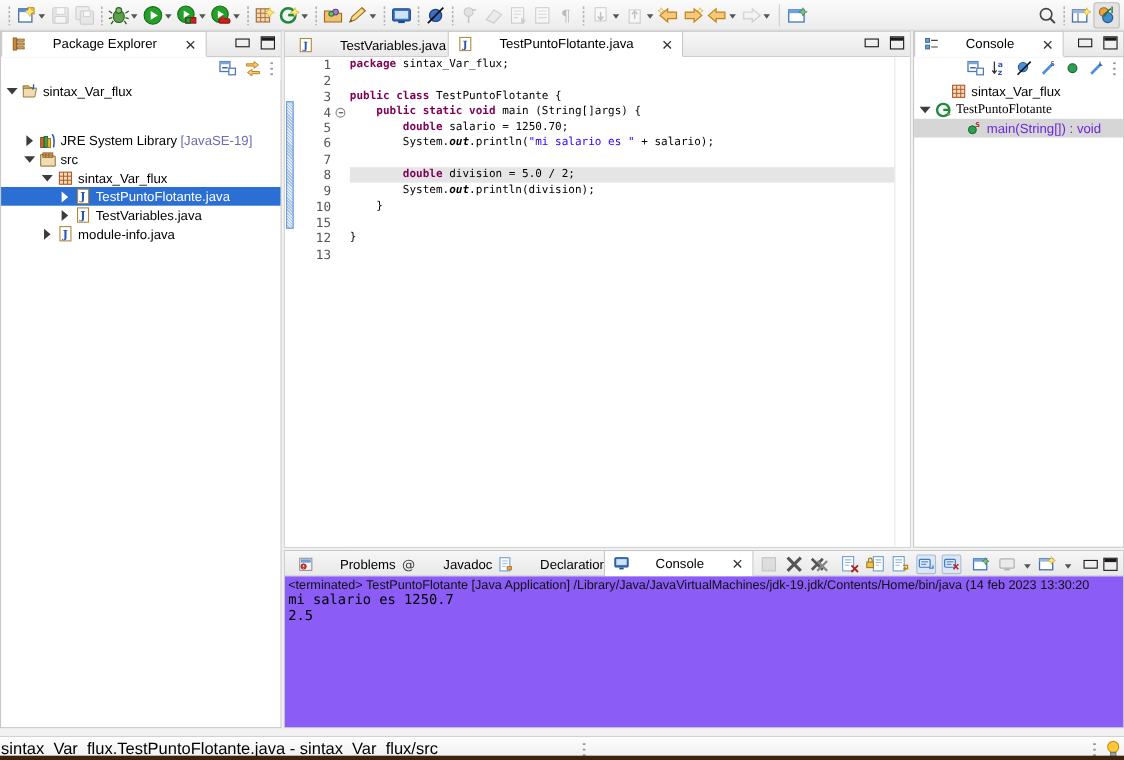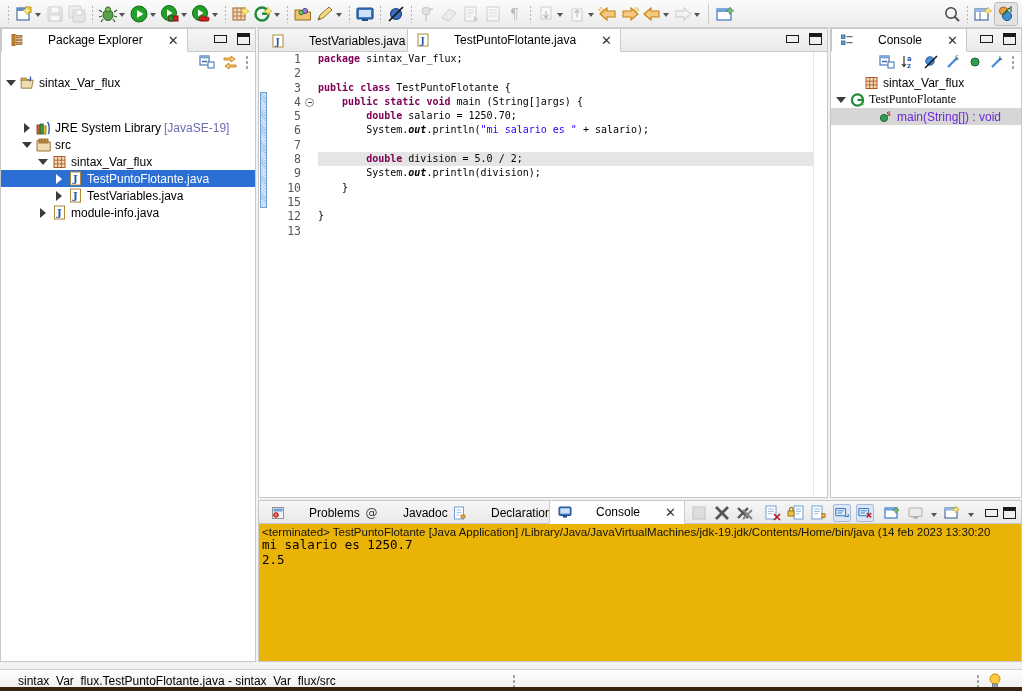--- a/index.html
+++ b/index.html
@@ -145,37 +145,37 @@
   .kw  { color: #7f0055; font-weight: bold; }
   .str { color: #2a00ff; }
   .fld { color: #000000; font-weight: bold; font-style: italic; }
   .pln { color: #000000; }
   #editor-vscroll {
     position: absolute; right: 0; top: 23px; bottom: 0; width: 14px; background: #ffffff;
     border-left: 1px solid #e6e6e6;
   }
 
   
-  #console-body { position:absolute; left:0; right:0; top:23px; bottom:0; background:#eab308; padding: 2px 0 0 3px; }
+  #console-body { position:absolute; left:0; right:0; top:23px; bottom:0; background:#8b5cf6; padding: 2px 0 0 3px; }
   .con-head { font-size: 11.5px; font-family: "Liberation Sans", sans-serif; color:#111; white-space: nowrap; overflow: hidden; }
   .con-out { font-family: "DejaVu Sans Mono", monospace; font-size: 12.5px; line-height: 14.5px; color:#000; }
 
   #console-tools {
     position: absolute; right: 0; top: 0; height: 23px;
     display: flex; align-items: center; gap: 5px; padding-right: 5px;
   }
   .ctool { width: 18px; height: 18px; position: relative; display:inline-block; }
   .ctool.pressed { background:#dce6f4; border:1px solid #a8bcd8; border-radius:2px; }
 
   
   #statusbar {
     position: absolute; left: 0; bottom: 0; width: 1022px; height: 22px;
     background: linear-gradient(#fdfdfd,#efefef);
     border-top: 1px solid #d2d2d2;
-    display: flex; align-items: center; padding: 0 18px; font-size: 12px;
+    display: flex; align-items: center; padding: 0 1px; font-size: 15px;
   }
   #status-trim { position:absolute; left:0; bottom:0; width:1022px; height:4px; background:#3a2410; }
 
   svg { display: block; }
 </style>
 </head>
 <body>
 
 <div id="app">
 

